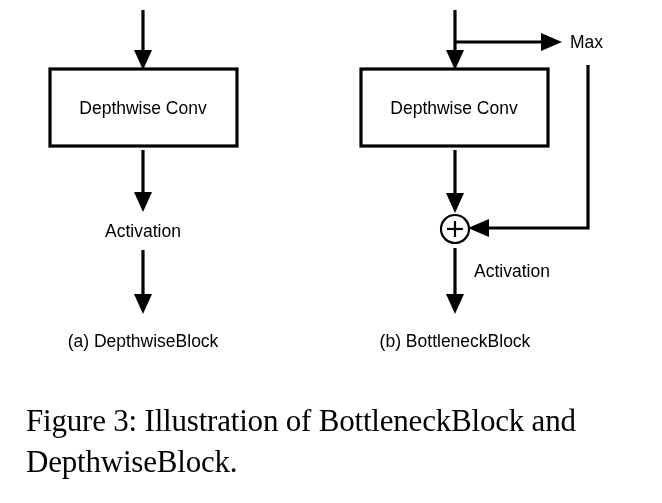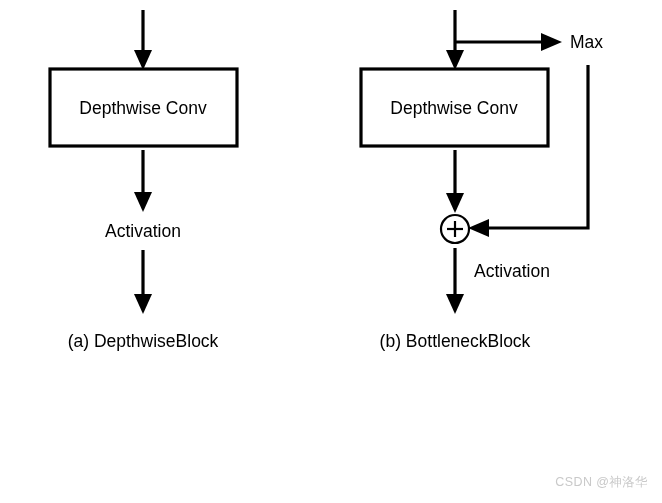--- a/index.html
+++ b/index.html
@@ -160,16 +160,18 @@
         <line class="flow-line" x1="455" y1="248" x2="455" y2="300"></line>
         <polygon points="455,314 446,294 464,294" fill="#000000"></polygon>
       </g>
 
       <text class="flow-label" x="474" y="277" text-anchor="start">Activation</text>
 
       <text class="subcaption" x="455" y="347" text-anchor="middle">(b) BottleneckBlock</text>
     </g>
   </svg>
 
+  <div id="caption-block">
+    <p id="caption-text">Figure 3: Illustration of BottleneckBlock and DepthwiseBlock.</p>
+  </div>
 
-  <div id="watermark">CSDN @神洛华</div>
 
 </div>
 
 </body></html>

